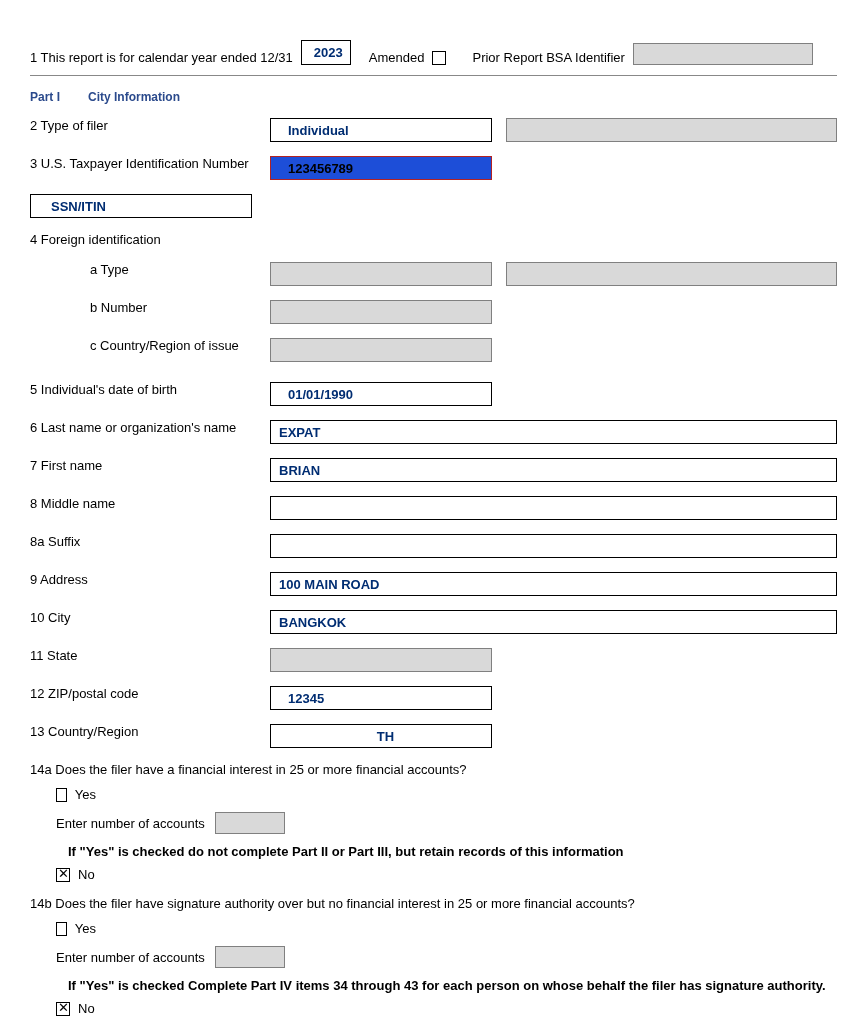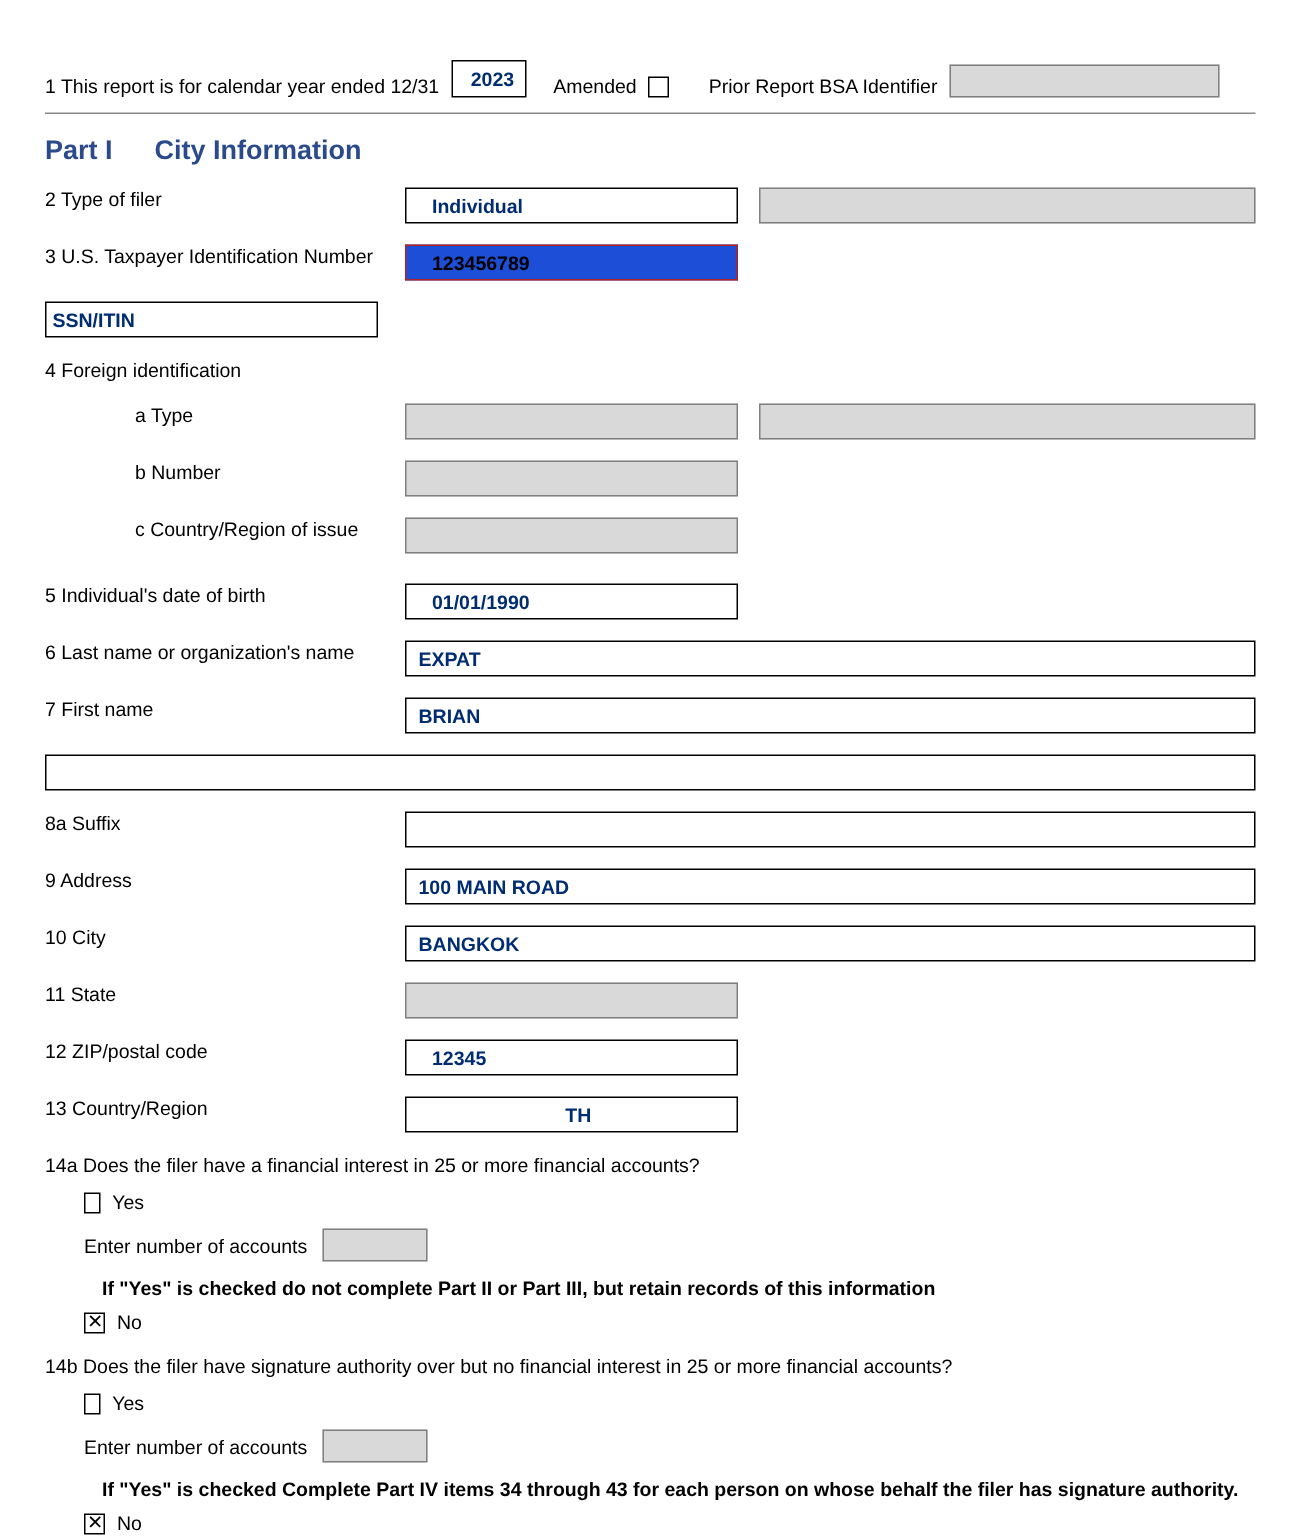--- a/index.html
+++ b/index.html
@@ -50,21 +50,21 @@
   .hr {
     border: none;
     border-top: 1px solid #888;
     margin: 6px 0 14px 0;
   }
   .part-title {
     display: flex;
     gap: 28px;
     color: #2b4a8c;
     font-weight: bold;
-    font-size: 18px;
+    font-size: 12px;
     margin-bottom: 14px;
   }
   .form-row {
     display: flex;
     align-items: flex-start;
     margin-bottom: 14px;
     min-height: 24px;
   }
   .label-col {
     width: 240px;
@@ -146,21 +146,21 @@
   <div class="gap"></div>
   <div class="field gray wfull"></div>
 </div>
 
 <div class="form-row">
   <div class="label-col">3 U.S. Taxpayer Identification Number</div>
   <div class="field red w1">123456789</div>
 </div>
 
 <div class="form-row">
-  <div class="field w1" style="padding-left:4px">SSN/ITIN</div>
+  <div class="field w1" style="padding-left:20px">SSN/ITIN</div>
 </div>
 
 <div class="form-row" style="margin-bottom:6px">
   <div class="label-col">4 Foreign identification</div>
 </div>
 
 <div class="form-row">
   <div class="label-col indent">a Type</div>
   <div class="field gray w1"></div>
   <div class="gap"></div>
@@ -186,20 +186,21 @@
   <div class="label-col">6 Last name  or organization's name</div>
   <div class="field wfull">EXPAT</div>
 </div>
 
 <div class="form-row">
   <div class="label-col">7  First name</div>
   <div class="field wfull">BRIAN</div>
 </div>
 
 <div class="form-row">
+  <div class="label-col">8  Middle name</div>
   <div class="field wfull"></div>
 </div>
 
 <div class="form-row">
   <div class="label-col">8a Suffix</div>
   <div class="field wfull"></div>
 </div>
 
 <div class="form-row">
   <div class="label-col"> 9  Address</div>

